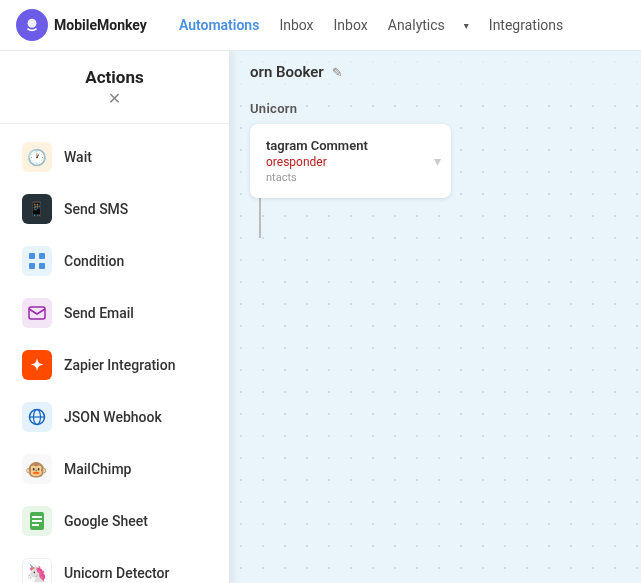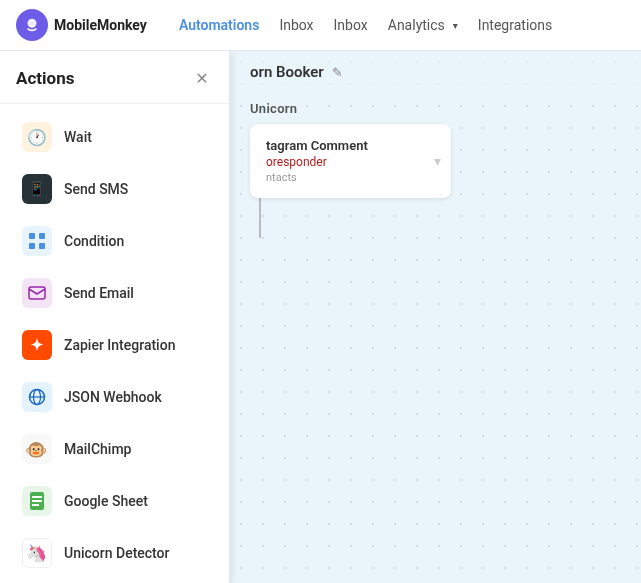--- a/index.html
+++ b/index.html
@@ -57,21 +57,21 @@
       text-decoration: none;
       cursor: pointer;
     }
     .nav-link.active {
       color: #4a90e2;
       font-weight: 600;
     }
     .nav-link-with-arrow {
       display: flex;
       align-items: center;
-      gap: 8px;
+      gap: 19px;
     }
 
     
     .main-area {
       display: flex;
       height: calc(583px - 48px);
     }
 
     
     .actions-panel {
@@ -84,20 +84,21 @@
       position: relative;
       z-index: 5;
       box-shadow: 2px 0 8px rgba(0,0,0,0.08);
     }
     .actions-header {
       display: flex;
       align-items: center;
       justify-content: space-between;
       padding: 16px 16px 14px 16px;
       border-bottom: 1px solid #f0f0f0;
+      flex-direction: column;
     }
     .actions-title {
       font-size: 17px;
       font-weight: 700;
       color: #222;
     }
     .close-btn {
       width: 22px;
       height: 22px;
       display: flex;

